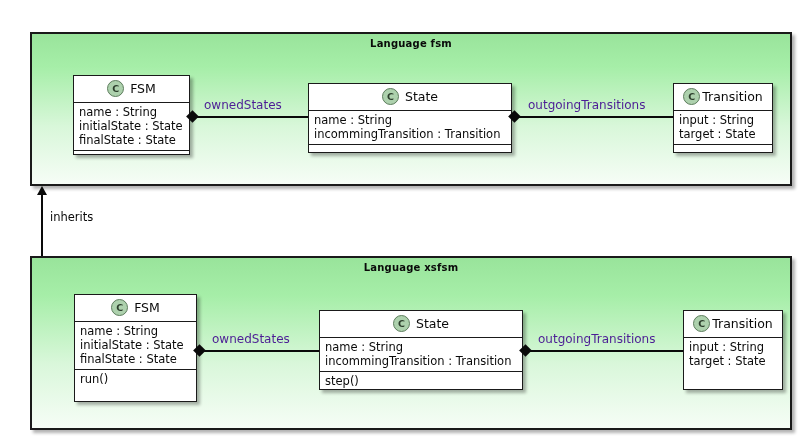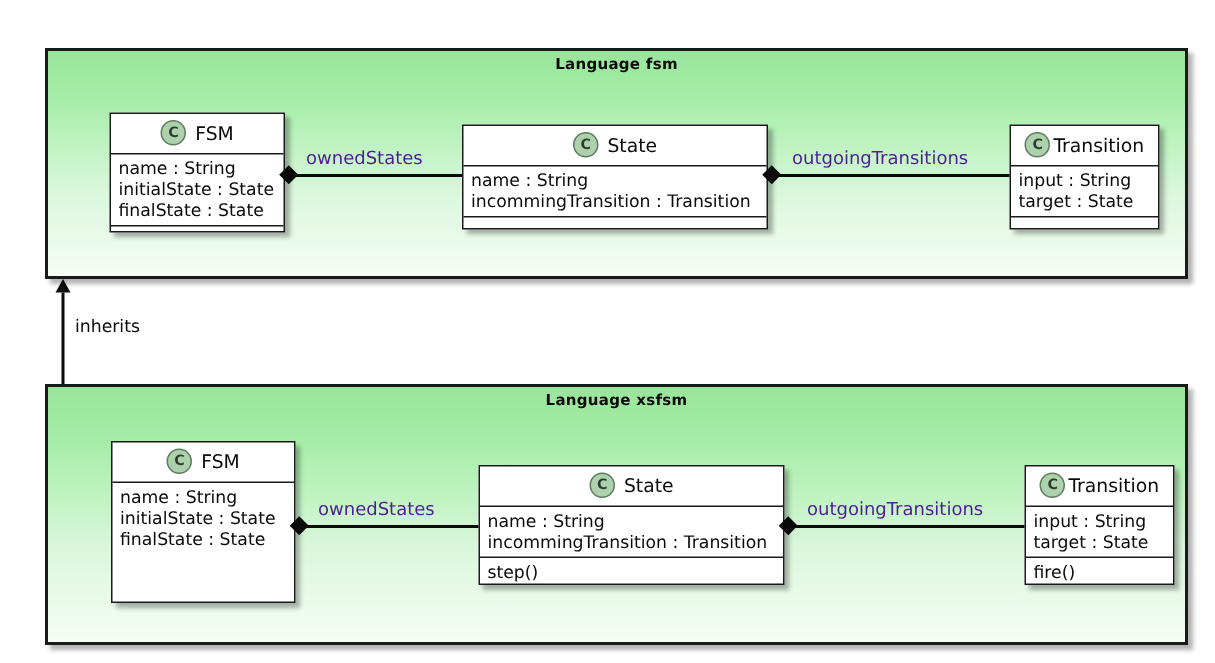--- a/index.html
+++ b/index.html
@@ -109,20 +109,23 @@
   <div class="cls" style="left:74px;top:294px;width:123px;height:108px;">
     <div class="cls-head">
       <span class="stereo">C</span>
       <span class="cls-name">FSM</span>
     </div>
     <div class="cls-sec">
       <div class="mem">name : String</div>
       <div class="mem">initialState : State</div>
       <div class="mem">finalState : State</div>
     </div>
+    <div class="cls-sec">
+      <div class="mem">run()</div>
+    </div>
   </div>
 
   <div class="cls" style="left:319px;top:310px;width:204px;height:80px;">
     <div class="cls-head">
       <span class="stereo">C</span>
       <span class="cls-name">State</span>
     </div>
     <div class="cls-sec">
       <div class="mem">name : String</div>
       <div class="mem">incommingTransition : Transition</div>
@@ -134,23 +137,20 @@
 
   <div class="cls" style="left:683px;top:310px;width:100px;height:80px;">
     <div class="cls-head" style="gap:2px;">
       <span class="stereo">C</span>
       <span class="cls-name">Transition</span>
     </div>
     <div class="cls-sec">
       <div class="mem">input : String</div>
       <div class="mem">target : State</div>
     </div>
-    <div class="cls-sec">
-      <div class="mem">fire()</div>
-    </div>
   </div>
 
   <div class="link hline" style="left:197px;top:350px;width:122px;"></div>
   <div class="diamond" style="left:195px;top:346px;"></div>
   <div class="assoc-label" style="left:212px;top:332px;">ownedStates</div>
 
   <div class="link hline" style="left:523px;top:350px;width:160px;"></div>
   <div class="diamond" style="left:521px;top:346px;"></div>
   <div class="assoc-label" style="left:538px;top:332px;">outgoingTransitions</div>
 

